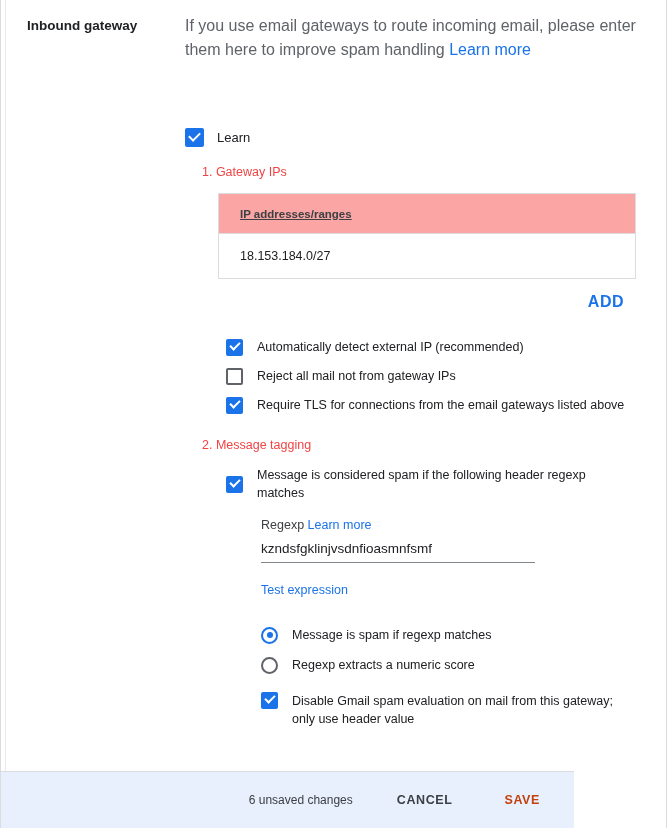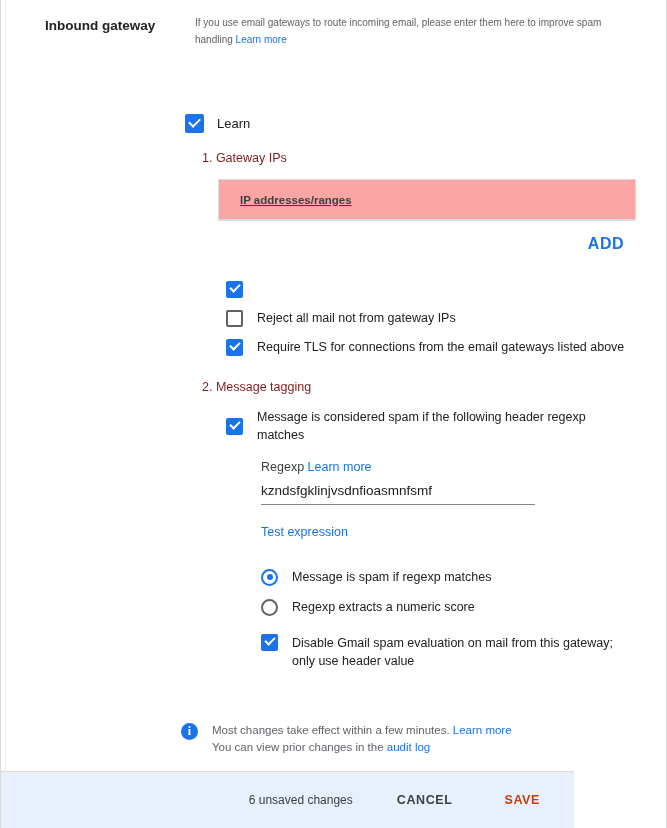--- a/index.html
+++ b/index.html
@@ -28,37 +28,38 @@
     width: 5px; height: 828px;
     background: #fff;
     border-right: 1px solid #e8eaed;
   }
   .content {
     position: relative;
     padding: 0;
   }
   .header-row {
     display: flex;
-    padding: 14px 30px 0 44px;
+    padding: 14px 30px 0 26px;
   }
   .section-title {
     width: 150px;
     flex: 0 0 150px;
     font-size: 13.5px;
     font-weight: bold;
     color: #202124;
     line-height: 18px;
     padding-top: 3px;
   }
   .section-desc {
     flex: 1;
-    font-size: 10px;
+    font-size: 16px;
     color: #5f6368;
-    line-height: 17px;
+    line-height: 24px;
     max-width: 452px;
+    margin-left: 8px;
   }
   a.link {
     color: #1a73e8;
     text-decoration: none;
   }
   .body-area {
     padding: 0 30px 0 180px;
   }
   
   .cb {
@@ -97,21 +98,21 @@
     padding: 66px 0 0 4px;
     align-items: center;
   }
   .enable-label {
     font-size: 13px;
     color: #202124;
     margin-left: 13px;
   }
   .numbered {
     font-size: 12.5px;
-    color: #7f1d1d;
+    color: #ef4444;
     margin: 18px 0 0 21px;
   }
   
   .ip-table {
     margin: 14px 0 0 37px;
     width: 418px;
     border: 1px solid #dadce0;
     background: #fff;
   }
   .ip-head {
@@ -333,29 +334,33 @@
         <span class="cb big checked"></span>
         <span class="enable-label">Learn</span>
       </div>
 
       <div class="numbered">1. Gateway IPs</div>
 
       <div class="ip-table">
         <div class="ip-head">
           <span>IP addresses/ranges</span>
         </div>
+        <div class="ip-row">
+          <span>18.153.184.0/27</span>
+        </div>
       </div>
 
       <div class="add-row">
         <button class="add-btn">ADD</button>
       </div>
 
       <div class="opt-group">
         <div class="opt-row">
           <span class="cb checked"></span>
+          <span class="opt-label">Automatically detect external IP (recommended)</span>
         </div>
         <div class="opt-row">
           <span class="cb unchecked"></span>
           <span class="opt-label">Reject all mail not from gateway IPs</span>
         </div>
         <div class="opt-row">
           <span class="cb checked"></span>
           <span class="opt-label">Require TLS for connections from the email gateways listed above</span>
         </div>
       </div>

